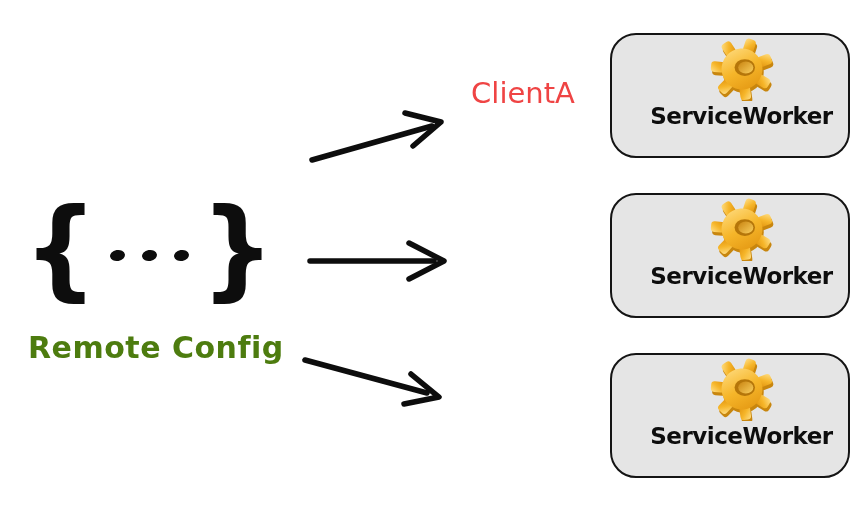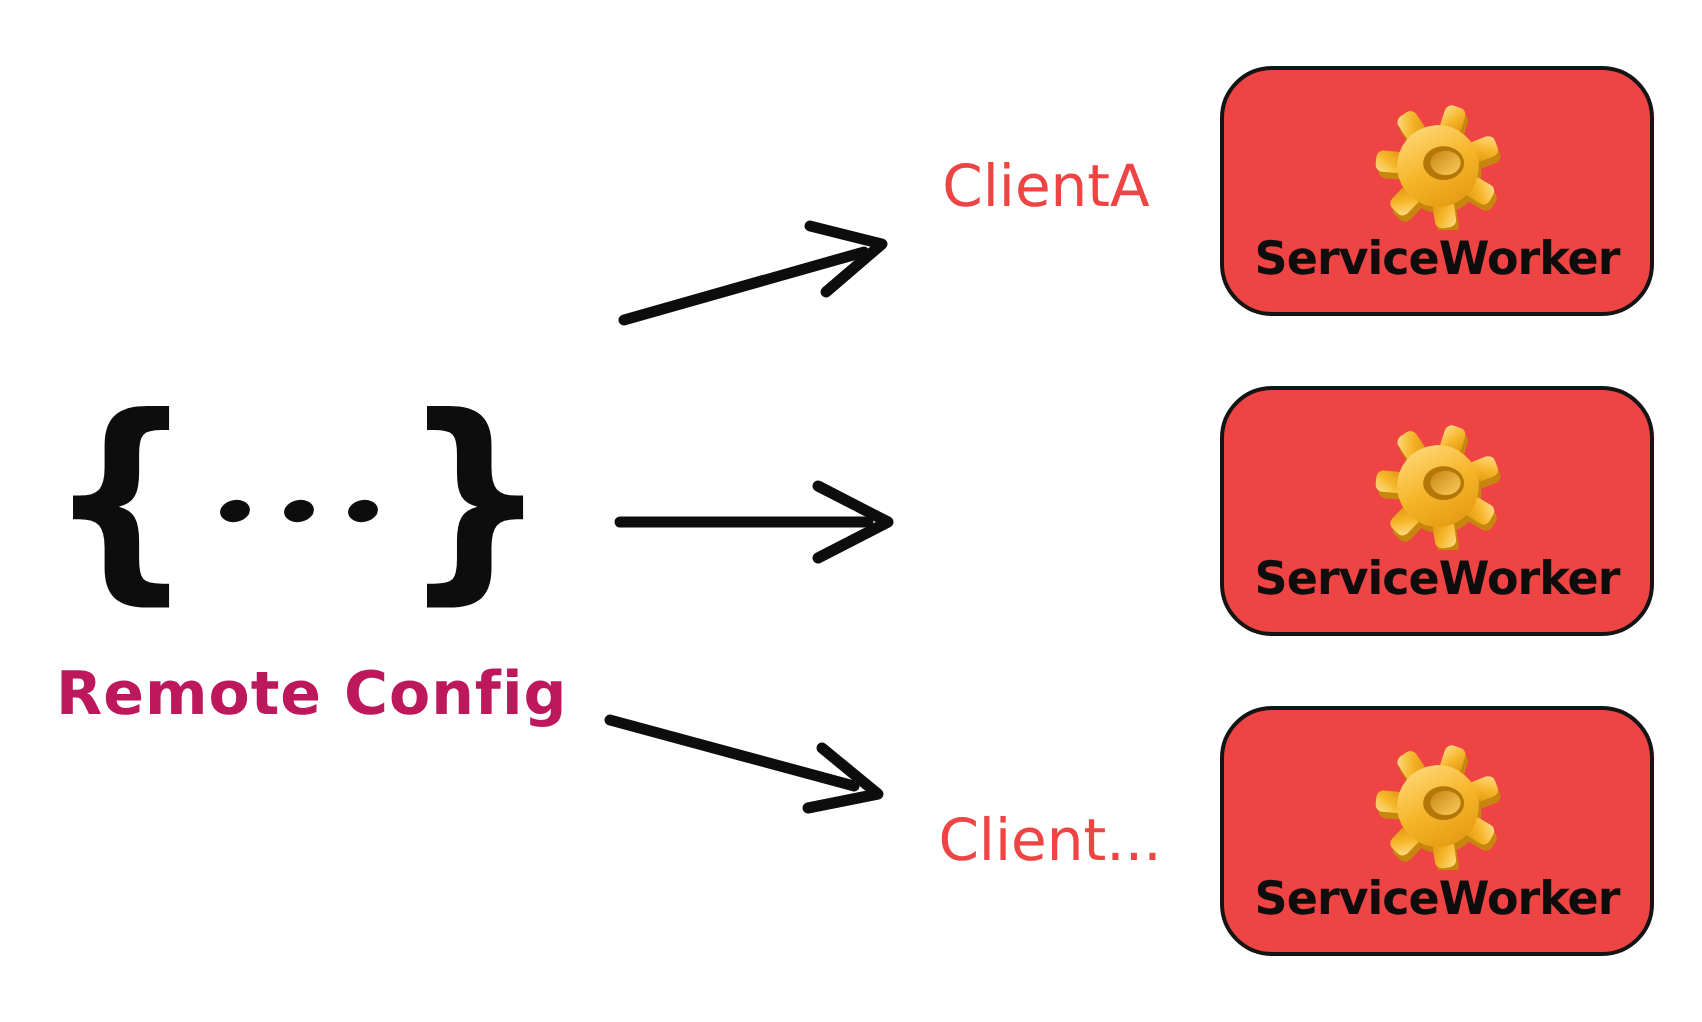--- a/index.html
+++ b/index.html
@@ -64,21 +64,21 @@
     background: #0d0d0d;
     border-radius: 50%;
     transform: rotate(-10deg);
   }
   .source-label {
     margin-top: 26px;
     font-size: 30px;
     font-weight: bold;
     letter-spacing: 0.5px;
     white-space: nowrap;
-    color: #be185d;
+    color: #4d7c0f;
   }
   
   .client-label {
     position: absolute;
     width: 150px;
     text-align: center;
     font-size: 29px;
     font-weight: 500;
     color: #ef4444;
     white-space: nowrap;
@@ -87,26 +87,26 @@
   .client-b   { left: 452px; top: 242px; }
   .client-dot { left: 450px; top: 403px; }
   
   .sw-box {
     position: absolute;
     left: 610px;
     width: 213px;
     height: 121px;
     border: 2px solid #141414;
     border-radius: 26px;
-    background: #ef4444;
+    background: #e5e5e5;
     display: flex;
     flex-direction: column;
     align-items: center;
-    justify-content: center;
     box-sizing: content-box;
+    padding-left: 23px;
   }
   .sw-box-1 { top: 33px; }
   .sw-box-2 { top: 193px; }
   .sw-box-3 { top: 353px; }
   .gear {
     width: 64px;
     height: 64px;
     margin-top: 2px;
   }
   .sw-label {
@@ -191,21 +191,20 @@
         <i></i>
           <i></i>
           <i></i>
       </span>
       <span class="brace">}</span>
     </div>
     <div class="source-label">Remote Config</div>
   </div>
 
   <div class="client-label client-a">ClientA</div>
-  <div class="client-label client-dot">Client...</div>
 
   <div class="sw-box sw-box-1">
     <svg class="gear">
         <use href="#gear-symbol"></use>
       </svg>
     <div class="sw-label">ServiceWorker</div>
   </div>
 
   <div class="sw-box sw-box-2">
     <svg class="gear">

